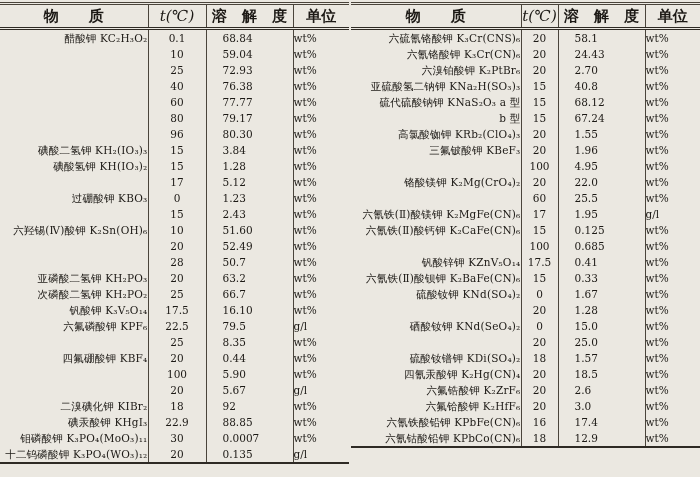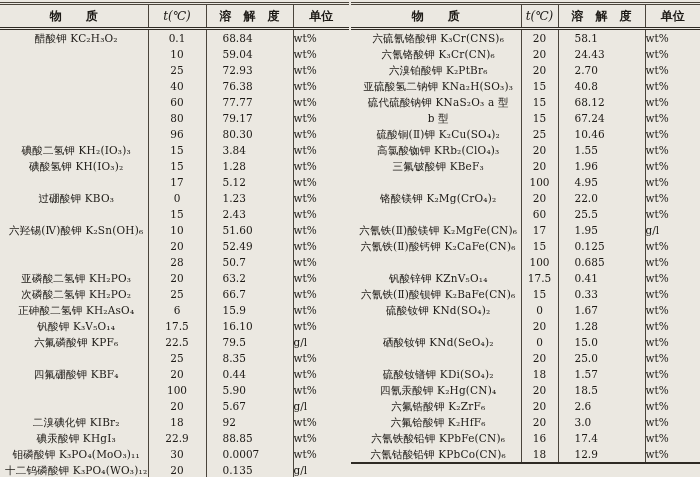--- a/index.html
+++ b/index.html
@@ -30,39 +30,39 @@
   }
   table{
     border-collapse:collapse;
     table-layout:fixed;
     width:100%;
     border-top:1px solid var(--line);
     border-bottom:2px solid var(--heavy);
   }
   th{
     height:22px;
-    font-size:12px;
+    font-size:15px;
     font-weight:bold;
     border-bottom:3px double var(--heavy);
     padding:0;
     white-space:nowrap;
     overflow:hidden;
   }
   td{
     height:16px;
     line-height:16px;
     padding:0;
     font-size:10.5px;
     white-space:nowrap;
     overflow:hidden;
   }
   th + th, td + td{
     border-left:1px solid var(--line);
   }
-  td.c0{ text-align:center; padding-left:5px; font-size:10.5px; letter-spacing:0.2px;margin-top:33px;}
+  td.c0{ text-align:right; padding-left:5px; font-size:10.5px; letter-spacing:0.2px;margin-top:33px;}
   td.c1{ text-align:center; }
   td.c2{ text-align:left; padding-left:16px;margin-top:24px; }
   td.c3{ }
   .th-temp{ font-style:italic; font-weight:normal; }
 </style>
 </head>
 <body>
 
 <div class="page">
 
@@ -179,26 +179,20 @@
             <td class="c2">63.2</td>
             <td class="c3">wt%</td>
           </tr>
           <tr>
             <td class="c0">次磷酸二氢钾 KH₂PO₂</td>
             <td class="c1">25</td>
             <td class="c2">66.7</td>
             <td class="c3">wt%</td>
           </tr>
           <tr>
-            <td class="c0">正砷酸二氢钾 KH₂AsO₄</td>
-            <td class="c1">6</td>
-            <td class="c2">15.9</td>
-            <td class="c3">wt%</td>
-          </tr>
-          <tr>
             <td class="c0">钒酸钾 K₃V₅O₁₄</td>
             <td class="c1">17.5</td>
             <td class="c2">16.10</td>
             <td class="c3">wt%</td>
           </tr>
           <tr>
             <td class="c0">六氟磷酸钾 KPF₆</td>
             <td class="c1">22.5</td>
             <td class="c2">79.5</td>
             <td class="c3">g/l</td>
@@ -302,26 +296,20 @@
             <td class="c2">68.12</td>
             <td class="c3">wt%</td>
           </tr>
           <tr>
             <td class="c0">b 型</td>
             <td class="c1">15</td>
             <td class="c2">67.24</td>
             <td class="c3">wt%</td>
           </tr>
           <tr>
-            <td class="c0">硫酸铜(Ⅱ)钾 K₂Cu(SO₄)₂</td>
-            <td class="c1">25</td>
-            <td class="c2">10.46</td>
-            <td class="c3">wt%</td>
-          </tr>
-          <tr>
             <td class="c0">高氯酸铷钾 KRb₂(ClO₄)₃</td>
             <td class="c1">20</td>
             <td class="c2">1.55</td>
             <td class="c3">wt%</td>
           </tr>
           <tr>
             <td class="c0">三氟铍酸钾 KBeF₃</td>
             <td class="c1">20</td>
             <td class="c2">1.96</td>
             <td class="c3">wt%</td>

